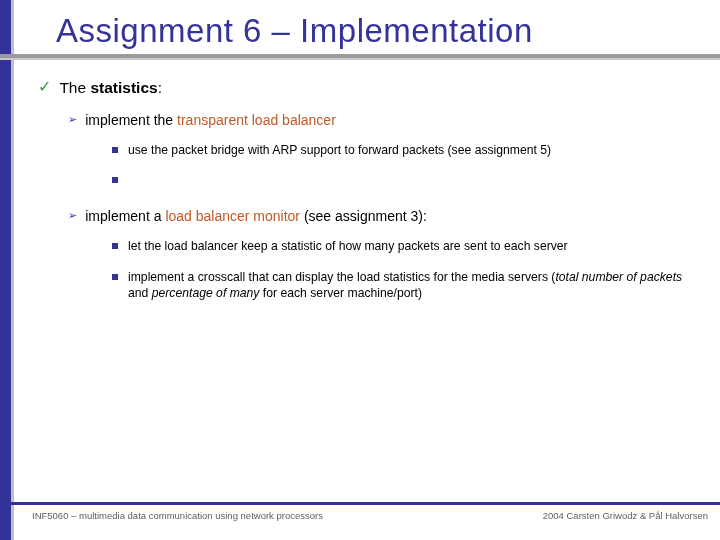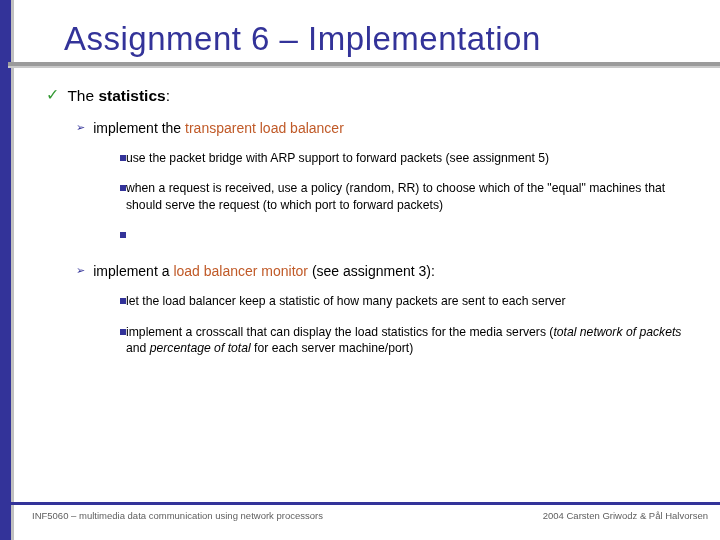--- a/index.html
+++ b/index.html
@@ -7,21 +7,21 @@
   body {
     font-family: Verdana, Geneva, sans-serif;
     background: #fff;
     color: #000;
     position: relative;
   }
   .slide {
     width: 720px;
     height: 540px;
     position: relative;
-    padding: 8px;
+    padding: 0;
   }
   .vbar-left {
     position: absolute;
     left: 0; top: 0;
     width: 14px; height: 100%;
     background: #333399;
     border-right: 3px solid #c0c0c0;
   }
   .title-wrap {
     position: relative;
@@ -75,20 +75,21 @@
     line-height: 1.2;
     flex: 0 0 auto;
     margin-top: 2px;
   }
   .l2 .txt {
     font-size: 14px;
   }
   .keyword { color: #c05a28; margin-top: 19px; }
   .l3 {
     display: flex;
+    gap: 10px;
     margin: 12px 0 14px 74px;
     padding-right: 6px;
   }
   .l3 .sq {
     width: 6px; height: 6px;
     background: #333399;
     flex: 0 0 auto;
     margin-top: 5px;
   }
   .l3 .txt {
@@ -148,45 +149,41 @@
       <span class="txt">
         <span>implement the </span><span class="keyword">transparent load balancer</span>
       </span>
     </div>
 
     <div class="l3">
       <span class="sq"></span>
       <span class="txt">use the packet bridge with ARP support to forward packets (see assignment 5)</span>
     </div>
 
-    <div class="l3">
-      <span class="sq"></span>
-      <span class="txt">when a request is received, use a policy (random, RR) to choose which of the "equal" machines that should serve the request (to which port to forward packets)</span>
-    </div>
 
     <div class="l3">
       <span class="sq"></span>
     </div>
 
     <div class="l2" style="margin-top:24px;">
       <span class="tri">➢</span>
       <span class="txt">
         <span>implement a </span><span class="keyword">load balancer monitor</span><span> (see assignment 3):</span>
       </span>
     </div>
 
     <div class="l3">
       <span class="sq"></span>
       <span class="txt">let the load balancer keep a statistic of how many packets are sent to each server</span>
     </div>
 
     <div class="l3">
       <span class="sq"></span>
       <span class="txt">
-        <span>implement a crosscall that can display the load statistics for the media servers (</span><span class="italic">total network of packets</span><span> and </span><span class="italic">percentage of total</span><span> for each server machine/port)</span>
+        <span>implement a crosscall that can display the load statistics for the media servers (</span><span class="italic">total number of packets</span><span> and </span><span class="italic">percentage of many</span><span> for each server machine/port)</span>
       </span>
     </div>
 
   </div>
 
   <div class="footer">
     <div class="footer-line"></div>
     <div class="footer-left">INF5060 – multimedia data communication using network processors</div>
     <div class="footer-right">2004 Carsten Griwodz &amp; Pål Halvorsen</div>
   </div>

